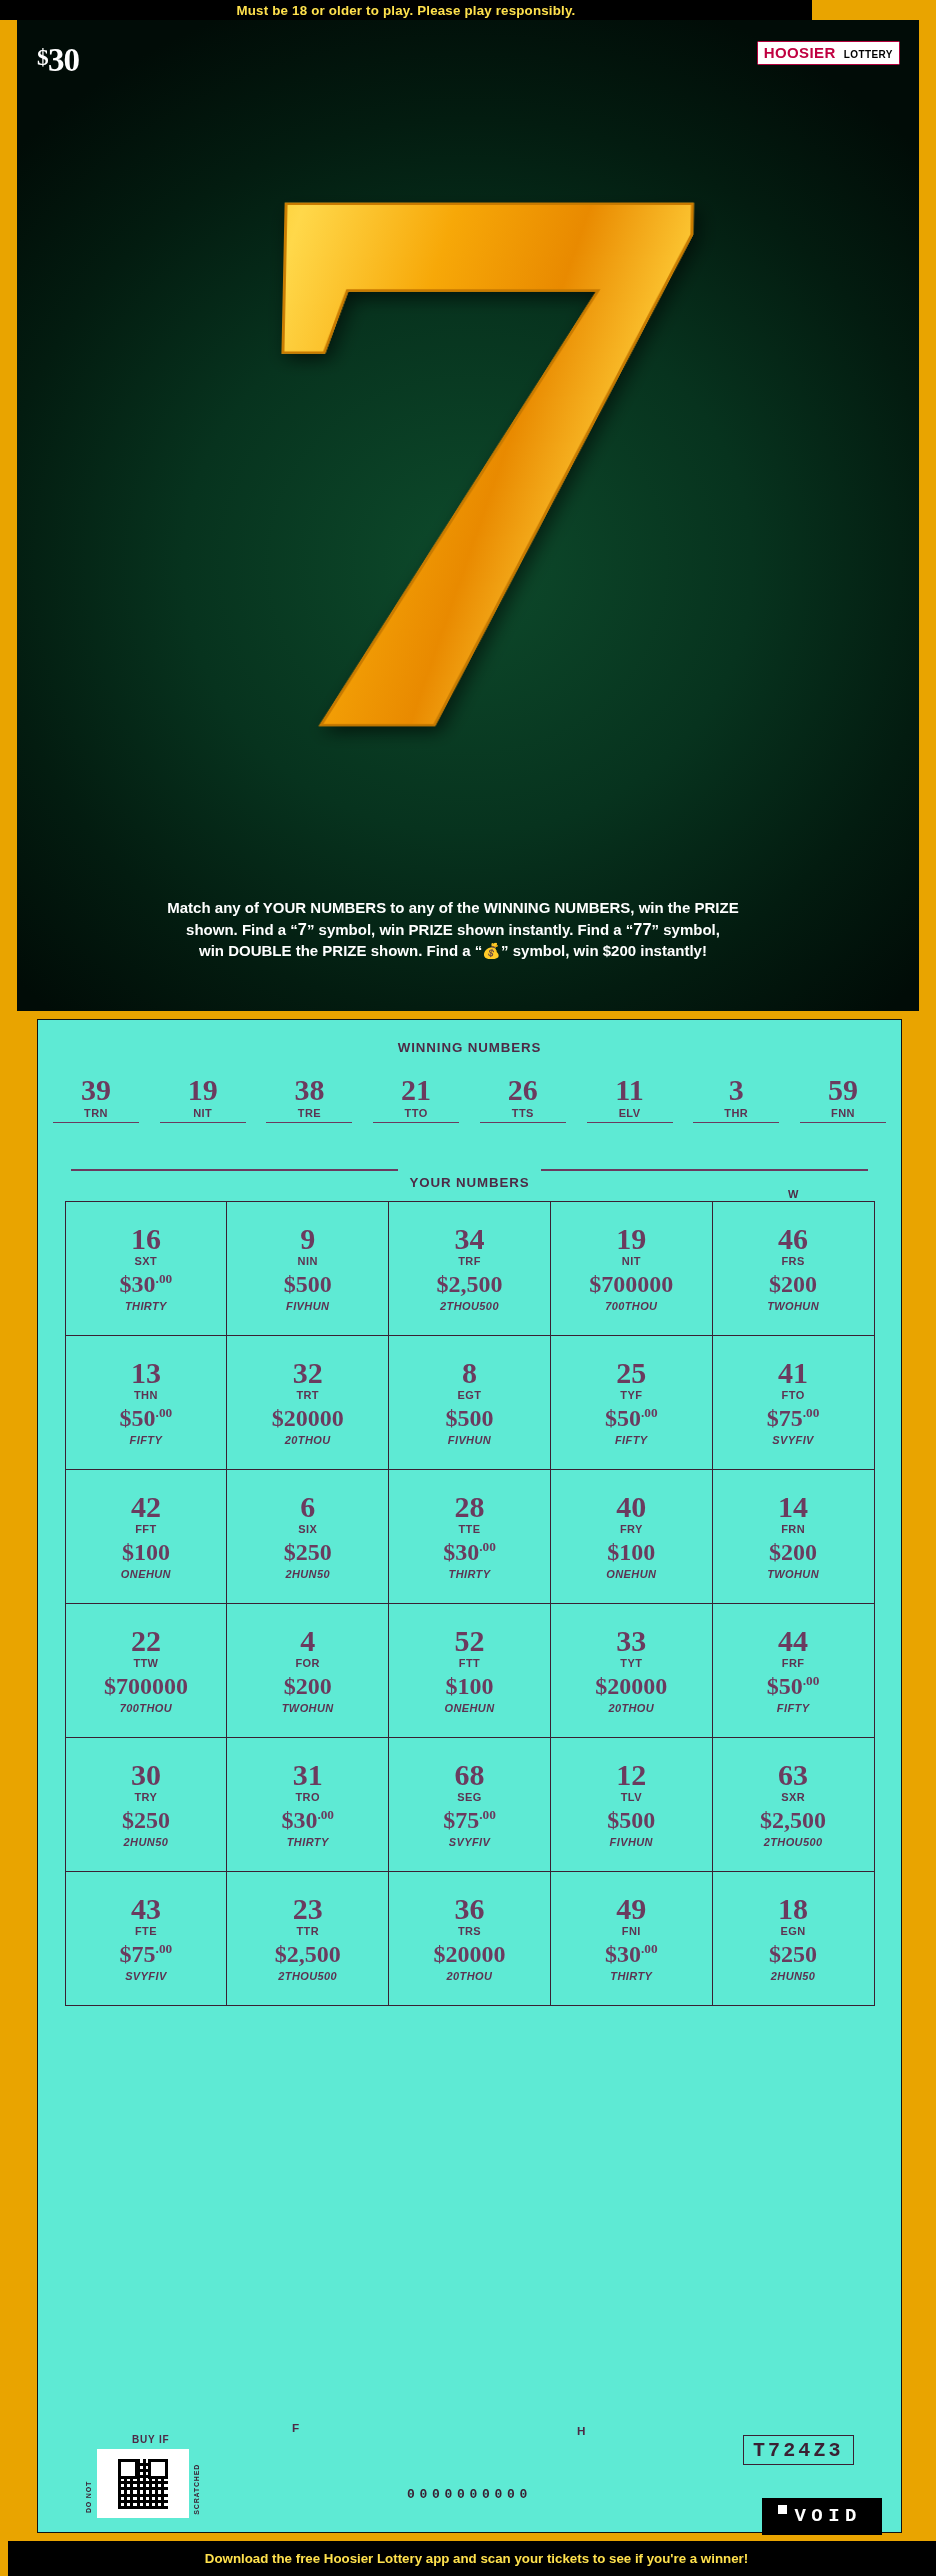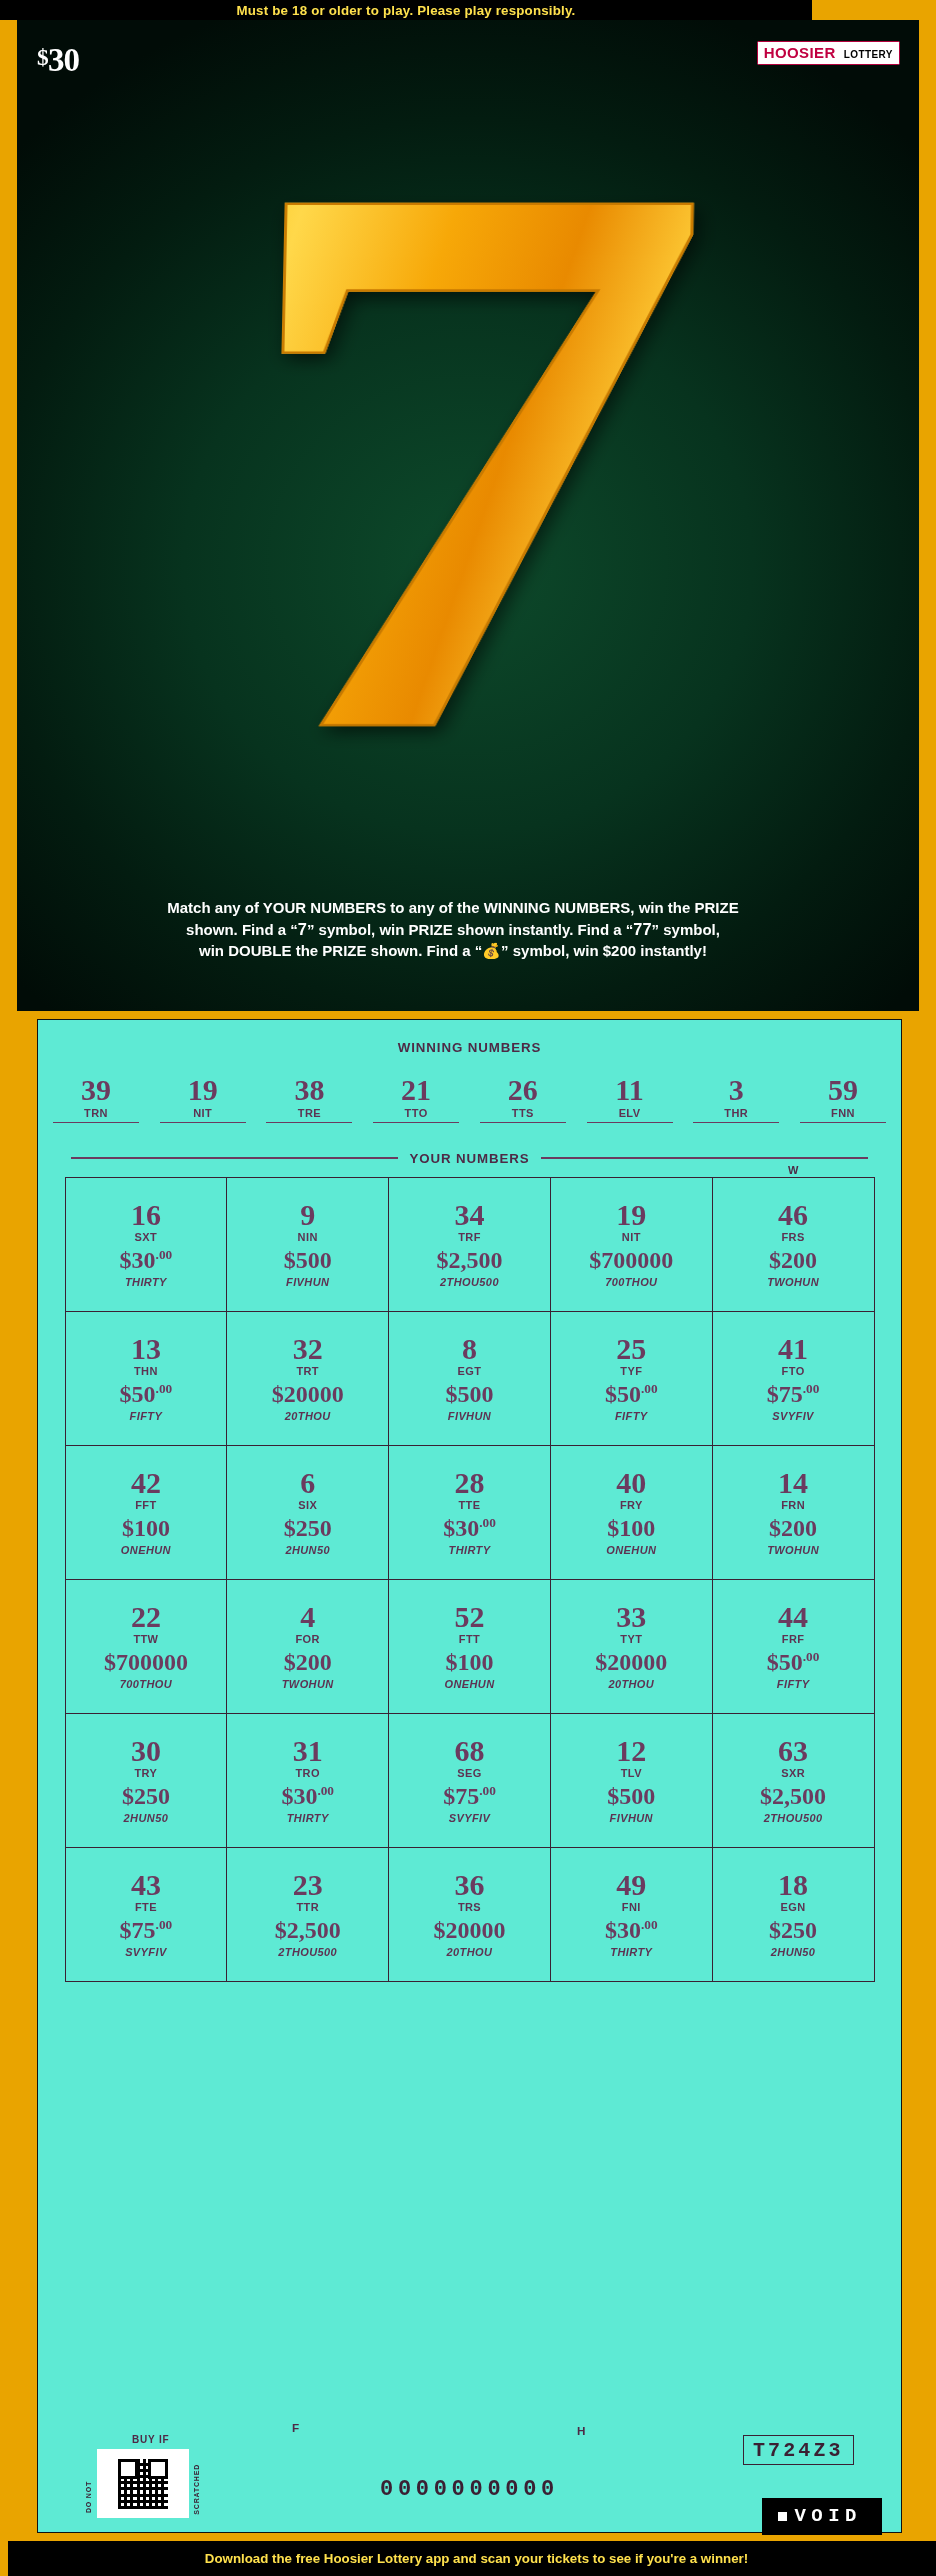--- a/index.html
+++ b/index.html
@@ -87,20 +87,21 @@
 
   
   .play {
     position:absolute; left:37px; top:1019px; width:865px; height:1514px;
     background:#5eead4;
     border:1.6px solid #111;
   }
   .sec-title {
     text-align:center; font-size:13.3px; font-weight:bold; color:#4e2a46;
     letter-spacing:0.9px;
+    margin-top:24px;
   }
   .winning-title { margin-top:20px; }
 
   .winning-row {
     display:flex; justify-content:space-between;
     padding:0 15px; margin-top:20px;
   }
   .wn {
     width:86px; text-align:center;
   }
@@ -200,29 +201,29 @@
   }
   .serial-box {
     position:absolute; right:47px; bottom:67px;
     border:1.6px solid #3a2033; padding:2.3px 9.4px;
     font-family:"Liberation Mono", monospace;
     font-size:20px; font-weight:bold; color:#3a2033; letter-spacing:3.1px;
   }
   .barcode-nums {
     position:absolute; left:50%; transform:translateX(-50%); bottom:30px;
     font-family:"Liberation Mono", monospace;
-    font-size:22px; font-weight:bold; color:#3a2033; letter-spacing:4.7px;
+    font-size:13px; font-weight:bold; color:#3a2033; letter-spacing:4.7px;
   }
   .void-box {
     position:absolute; right:19px; bottom:-3.1px;
     background:#000; color:#fff;
     padding:7.8px 20px 7.8px 15.6px;
     font-family:"Liberation Mono", monospace;
     font-size:19px; font-weight:bold; letter-spacing:5.5px;
-    display:flex; align-items:center; gap:7.8px;
+    display:flex; gap:7.8px;
   }
   .void-box .sq { width:8.6px; height:8.6px; background:#fff; display:inline-block; }
   .money-bag { font-family:"Liberation Serif", serif; }
 </style>
 </head>
 <body>
 
 <div class="ticket">
 
   <div class="top-bar">

